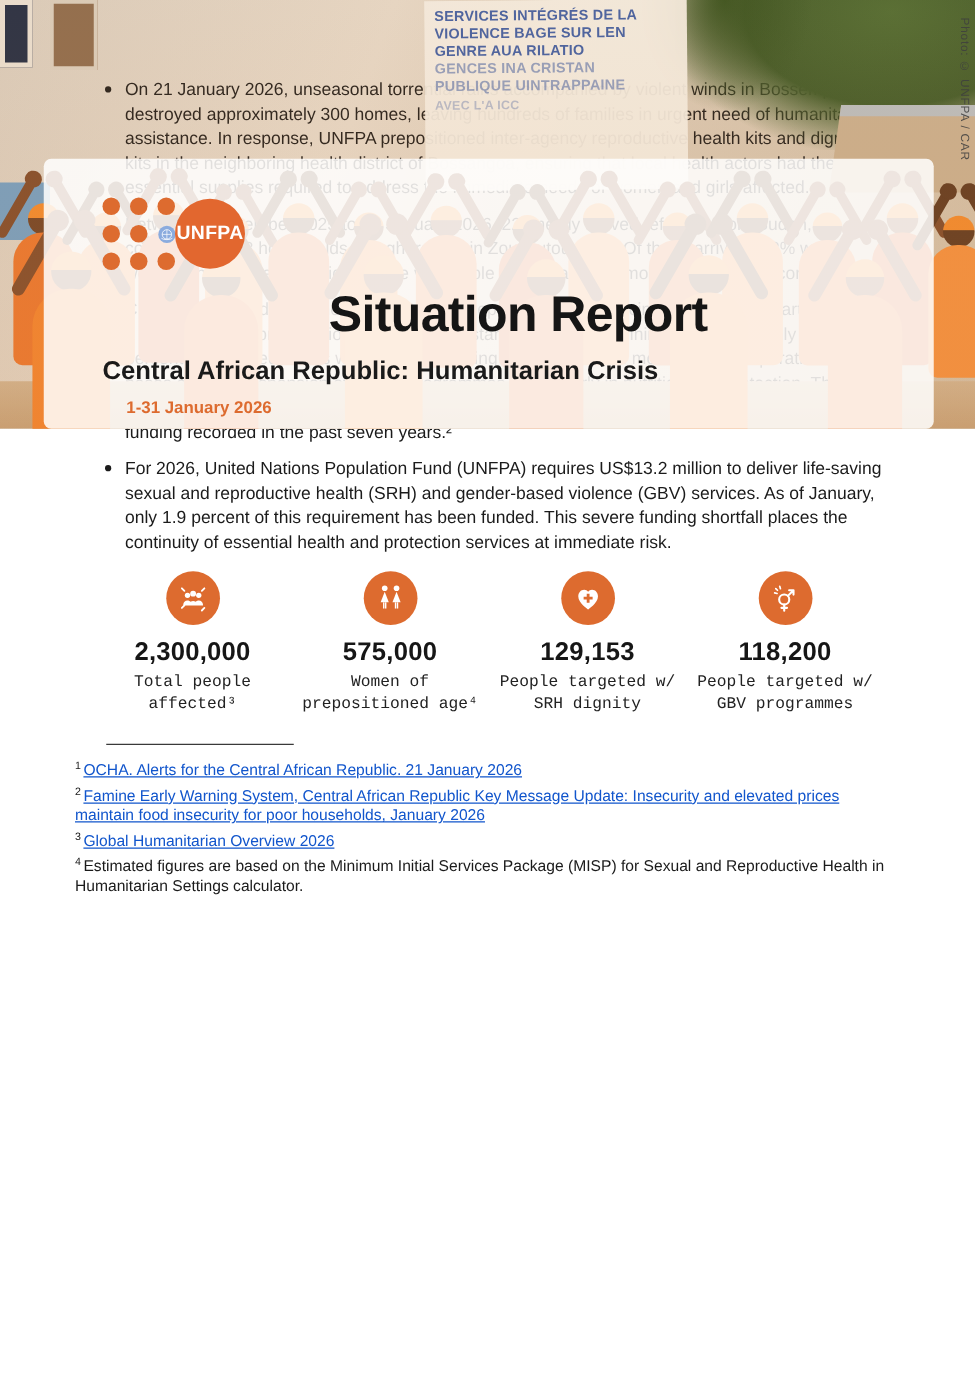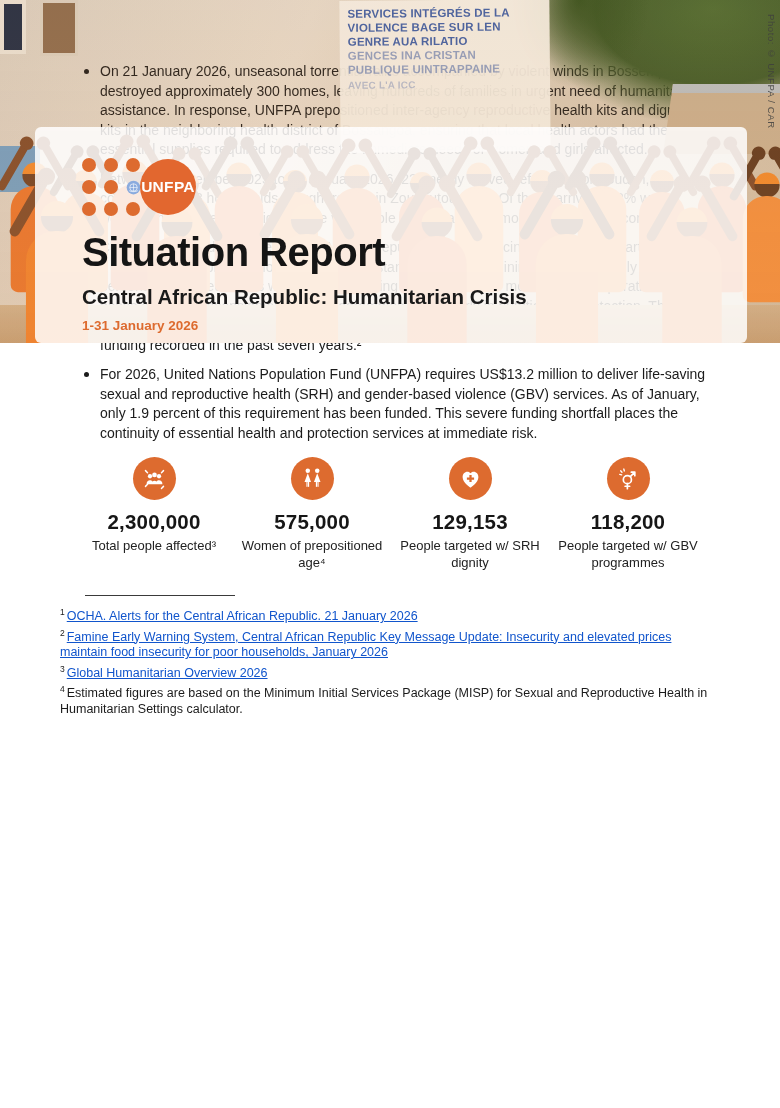--- a/index.html
+++ b/index.html
@@ -90,44 +90,44 @@
   }
   .logo-row { display:flex; align-items:center; height:60px; }
   .dots { display:grid; grid-template-columns:repeat(3,14px); grid-auto-rows:14px; gap:8px; }
   .dots .dot { width:14px; height:14px; border-radius:50%; background:#dd6b2f; }
   .dots .emblem { width:15px; height:15px; margin:-0.5px; }
   .logo-circle {
     width:56px; height:56px; border-radius:50%; background:#e2672f; margin-left:0;
     display:flex; align-items:center; justify-content:center;
     color:#fff; font-weight:bold; font-size:15.5px; letter-spacing:.3px;
   }
-  .title { margin-top:13px; font-size:40px; font-weight:bold; letter-spacing:-.5px; color:#151515; }
+  .title { margin-top:13px; font-size:40px; font-weight:bold; letter-spacing:-.5px; color:#151515;text-align:center; }
   .subtitle { margin-top:10px; font-size:20.5px; font-weight:bold; color:#1a1a1a; }
-  .daterange { margin-top:9px; font-size:13.5px; font-weight:bold; color:#dd6b2f; }
+  .daterange { margin-top:9px; font-size:13.5px; font-weight:bold; color:#dd6b2f;margin-left:19px; }
 
   
   .h2 { margin:20px 0 0 80px; font-size:27px; font-weight:bold; color:#111; }
   ul.bullets { margin:11px 0 0 0; padding-left:100px; width:706px; list-style:none; }
   ul.bullets li {
     position:relative; font-size:14px; line-height:19.5px; margin-bottom:10px; color:#1b1b1b;
   }
   ul.bullets li::before {
     content:""; position:absolute; left:-16px; top:7px; width:5px; height:5px; border-radius:50%; background:#1b1b1b;
   }
 
   
   .stats { display:flex; margin:14px 0 0 75px; width:632px; }
   .stat { flex:1; text-align:center; padding:0 4px; }
   .stat .circ {
     width:43px; height:43px; border-radius:50%; background:#dd6b2f; margin:0 auto;
     display:flex; align-items:center; justify-content:center;
   }
   .stat .circ svg { width:27px; height:27px; display:block; }
   .stat .val { margin-top:10px; font-size:20.5px; font-weight:bold; letter-spacing:.2px; color:#161616; }
-  .stat .lab { margin-top:4px; font-size:13px; line-height:16.5px; color:#222; }
+  .stat .lab { margin-top:4px; font-size:13px; line-height:16.5px; color:#222;font-family:Liberation Mono, monospace; }
 
   
   .footnotes { margin:24px 0 0 60px; width:652px; font-size:12.5px; line-height:15.5px; color:#1b1b1b; }
   .fn-divider { width:150px; border-top:1.4px solid #3a3a3a; margin:0 0 9px 25px; }
   .fn { margin-bottom:1px; }
   .fn sup { font-size:8.5px; margin-right:2px; }
   .fn a { color:#1155cc; text-decoration:underline; cursor:pointer; }
 </style>
 </head>
 <body>

